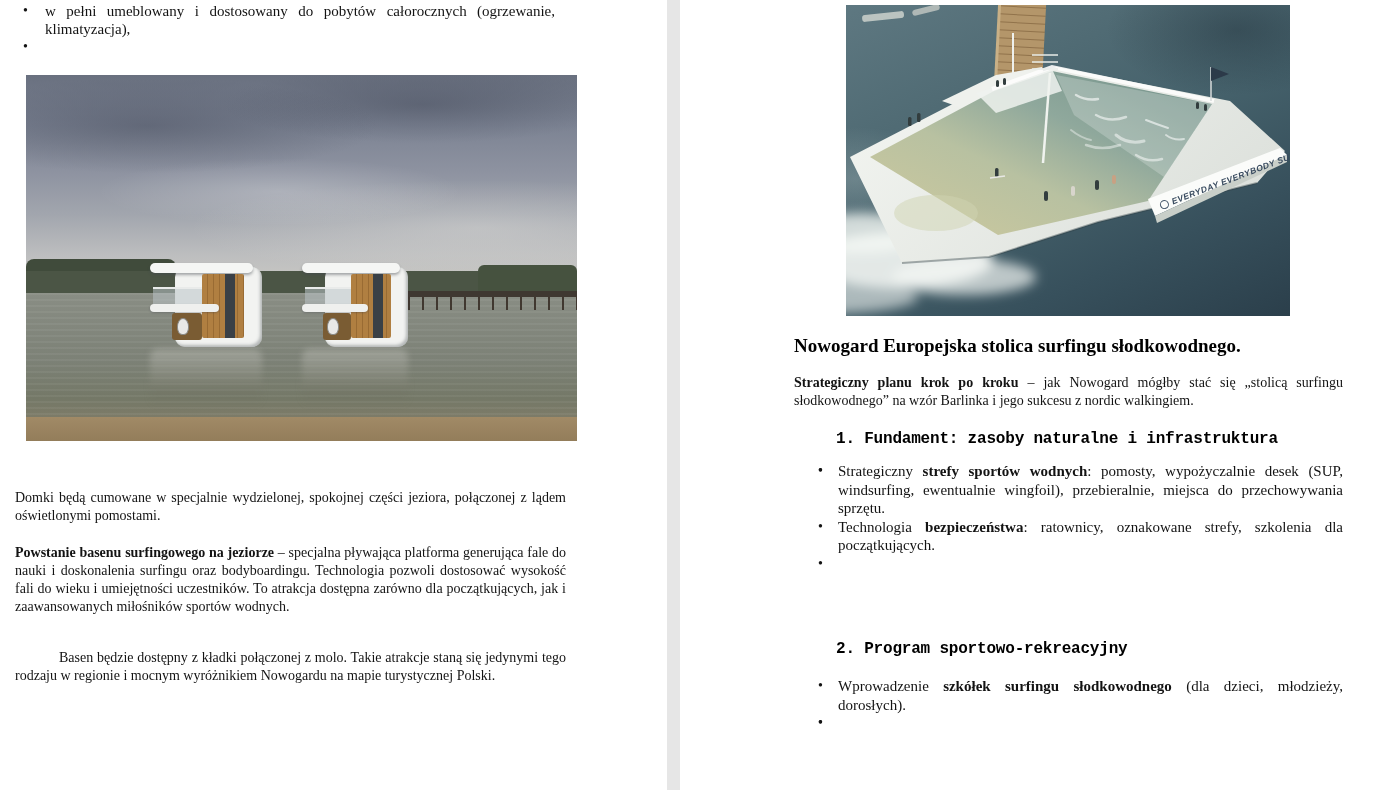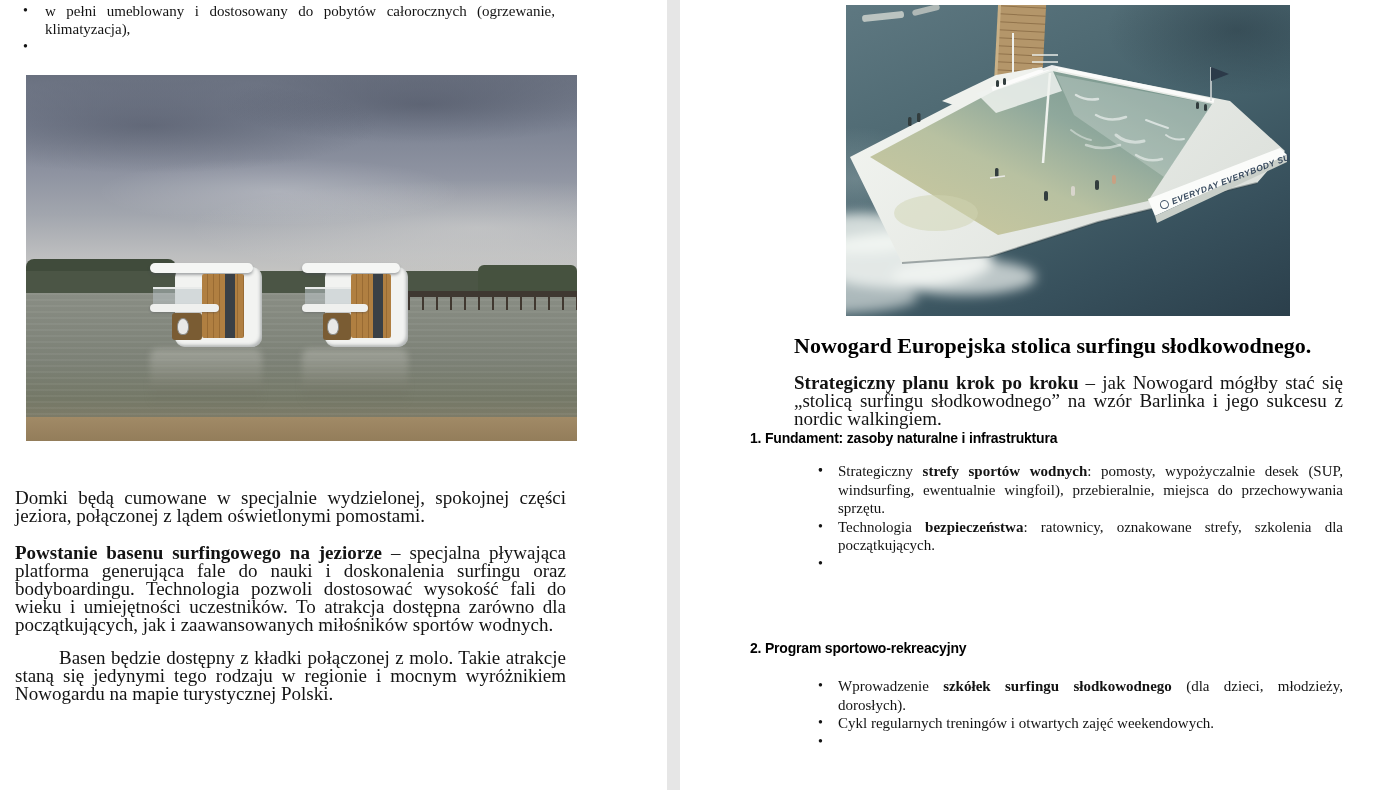--- a/index.html
+++ b/index.html
@@ -4,21 +4,21 @@
 <style>
   html,body { margin:0; padding:0; background:#ffffff; }
   .screen {
     position:relative; width:1381px; height:795px; overflow:hidden;
     background:#ffffff; font-family:"Liberation Serif", serif; color:#131313;
   }
   
   .page-gap { position:absolute; left:667px; top:0; width:13px; height:790px; background:#e6e6e6; }
 
   
-  .para { position:absolute; margin:0; font-size:19px; line-height:18px; text-align:justify; }
+  .para { position:absolute; margin:0; font-size:14px; line-height:18px; text-align:justify; }
   .doc-list { position:absolute; margin:0; padding:0; list-style:none; font-size:15px; text-align:justify; }
   .doc-li { position:relative; }
   .dot { position:absolute; top:0; font-size:14px; }
   b { font-weight:bold; }
 
   
   .list-left { left:3px; top:2px; width:552px; line-height:18px; }
   .list-left .doc-li { padding-left:42px; }
   .list-left .dot { left:20px; }
   .p-left { left:15px; width:551px; }
@@ -64,25 +64,25 @@
     background:repeating-linear-gradient(90deg,#b07f41 0 5px,#996b33 5px 6px); border-radius:2px; }
   .h-win { left:67%; top:11px; width:9%; height:64px; background:#3a4046; }
   .h-rail { left:3%; top:24px; width:43%; height:16px; background:rgba(186,194,199,.55); border-top:2px solid #e9ebea; }
   .h-deck { left:0; top:41px; width:62%; height:8px; background:#eff0ee; border-radius:4px;
     box-shadow:0 1px 2px rgba(66,70,78,.35); }
   .h-open { left:20%; top:50px; width:26%; height:27px; background:#7a5c33; border-radius:3px; }
   .h-chair { left:24%; top:55px; width:10px; height:15px; background:#e9e9e7; border:1px solid #8a8a86;
     border-radius:50% 50% 42% 42%; }
 
   
-  .doc-h1 { position:absolute; left:794px; top:334px; margin:0; font-size:22px; line-height:24px;
+  .doc-h1 { position:absolute; left:794px; top:334px; margin:0; font-size:19px; line-height:24px;
     font-weight:bold; font-family:"Liberation Serif", serif; color:#000; }
   .intro { left:794px; top:374px; width:549px; }
-  .doc-h2 { position:absolute; left:750px; margin:0; font-family:Liberation Sans, sans-serif;
-    font-size:14px; font-weight:bold; letter-spacing:-0.2px; color:#000; }
+  .doc-h2 { position:absolute; left:836px; margin:0; font-family:Liberation Mono, monospace;
+    font-size:16px; font-weight:bold; letter-spacing:-0.2px; color:#000; }
   .s1 { top:430px; }
   .s2 { top:640px; }
   .list-right { left:794px; width:549px; line-height:18.5px; }
   .list-right .doc-li { padding-left:44px; }
   .list-right .dot { left:24px; }
   .l1 { top:462px; }
   .l2 { top:677px; }
 
   
   .photo-right { position:absolute; left:846px; top:5px; width:444px; height:311px; overflow:hidden;
@@ -274,20 +274,19 @@
 
     <h2 class="doc-h2 s2">2. Program sportowo-rekreacyjny</h2>
     <ul class="doc-list list-right l2">
 
     <li class="doc-li">
           <span class="dot">•</span>
           <span class="li-text"><span>Wprowadzenie </span><b>szkółek surfingu słodkowodnego</b><span> (dla dzieci, młodzieży, dorosłych).</span></span>
         </li>
         <li class="doc-li">
           <span class="dot">•</span>
-          <span class="li-text"><span>Cykl regularnych treningów i otwartych zajęć weekendowych.</span></span>
         </li>
         <li class="doc-li">
           <span class="dot">•</span>
         </li>
       </ul>
   </section>
 </div>
 
 </body></html>

